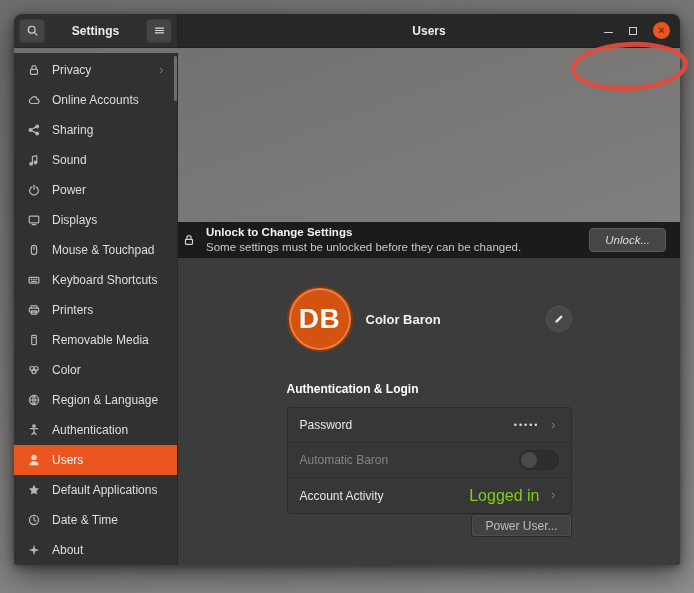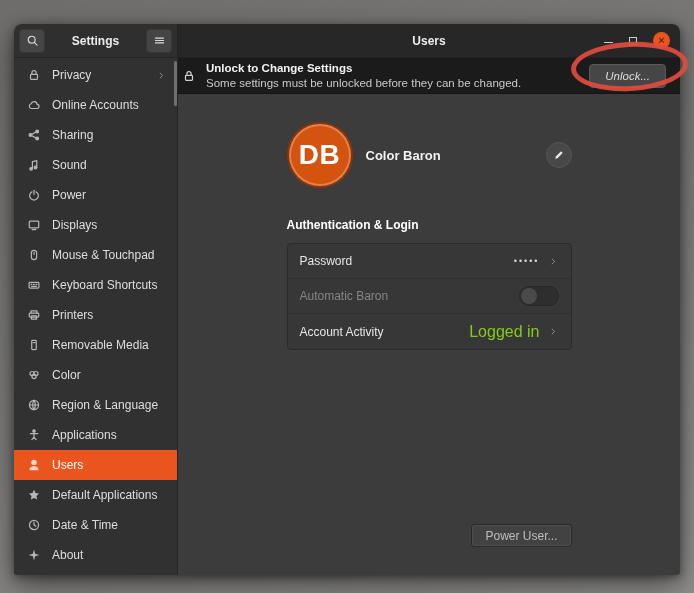--- a/index.html
+++ b/index.html
@@ -4,21 +4,21 @@
 <style>
   * { margin:0; padding:0; box-sizing:border-box; }
   html,body { width:694px; height:593px; overflow:hidden; }
   body {
     font-family:"Liberation Sans", sans-serif;
     background:linear-gradient(160deg,#6f6e6c 0%,#7c7b79 45%,#908f8d 100%);
     position:relative;
     -webkit-font-smoothing:antialiased;
   }
   .window {
-    position:absolute; left:14px; top:24px; width:666px; height:551px;
+    position:absolute; left:14px; top:14px; width:666px; height:551px;
     border-radius:8px 8px 2px 2px; overflow:hidden;
     box-shadow:0 10px 30px rgba(0,0,0,.5), 0 2px 8px rgba(0,0,0,.4);
     display:flex; flex-direction:column;
   }
   
   .titlebar { height:34px; display:flex; flex:0 0 34px; }
   .tb-left {
     width:164px; flex:0 0 164px; background:#2f2f2f; border-right:1px solid #222;
     display:flex; align-items:center; padding:0 5px; border-bottom:1px solid #242424;
   }
@@ -35,21 +35,21 @@
   .icon-btn .icon { width:13px; height:13px; }
   .win-controls { position:absolute; right:10px; top:0; height:100%; display:flex; align-items:center; gap:16px; }
   .ctrl { color:#cfcfcf; display:flex; align-items:center; justify-content:center; cursor:pointer; }
   .ctrl-min { width:9px; height:9px; border-bottom:1.5px solid #cfcfcf; margin-top:-4px; }
   .ctrl-max { width:8px; height:8px; border:1.3px solid #cfcfcf; }
   .ctrl-close {
     width:17px; height:17px; border-radius:50%; background:#e9541f;
     color:#6e2a10; font-size:11px; font-weight:bold; line-height:1;
   }
   
-  .main { flex:1; display:flex; min-height:0; }
+  .main { flex:1; display:flex; min-height:0;align-items:flex-end; }
   .sidebar {
     width:164px; flex:0 0 164px; background:#313131; border-right:1px solid #262626;
     position:relative; padding-top:2px;
   }
   .side-item {
     height:30px; display:flex; align-items:center; padding:0 10px 0 13px; gap:11px;
     color:#dedede; font-size:12px; cursor:pointer;
   }
   .side-item .icon { width:14px; height:14px; color:#b5b5b5; flex:0 0 14px; }
   .side-item .lbl { flex:1; white-space:nowrap; overflow:hidden; }
@@ -287,21 +287,21 @@
           </span>
           <span class="lbl">Region &amp; Language</span>
         </div>
         <div class="side-item">
           <span class="icon">
             <svg viewBox="0 0 16 16" fill="none" stroke="currentColor" stroke-width="1.4" stroke-linecap="round" stroke-linejoin="round">
               <circle cx="8" cy="3.4" r="1.4" fill="currentColor"></circle>
               <path d="M3.8 6.3h8.4M8 6.3v4M8 10.3l-2.4 3M8 10.3l2.4 3"></path>
             </svg>
           </span>
-          <span class="lbl">Applications</span>
+          <span class="lbl">Authentication</span>
         </div>
         <div class="side-item selected">
           <span class="icon">
             <svg viewBox="0 0 16 16" fill="none" stroke="currentColor" stroke-width="1.4" stroke-linecap="round" stroke-linejoin="round">
               <circle cx="8" cy="5" r="2.4" fill="currentColor"></circle>
               <path d="M3.6 13.4a4.4 3.4 0 0 1 8.8 0z" fill="currentColor"></path>
             </svg>
           </span>
           <span class="lbl">Users</span>
         </div>

